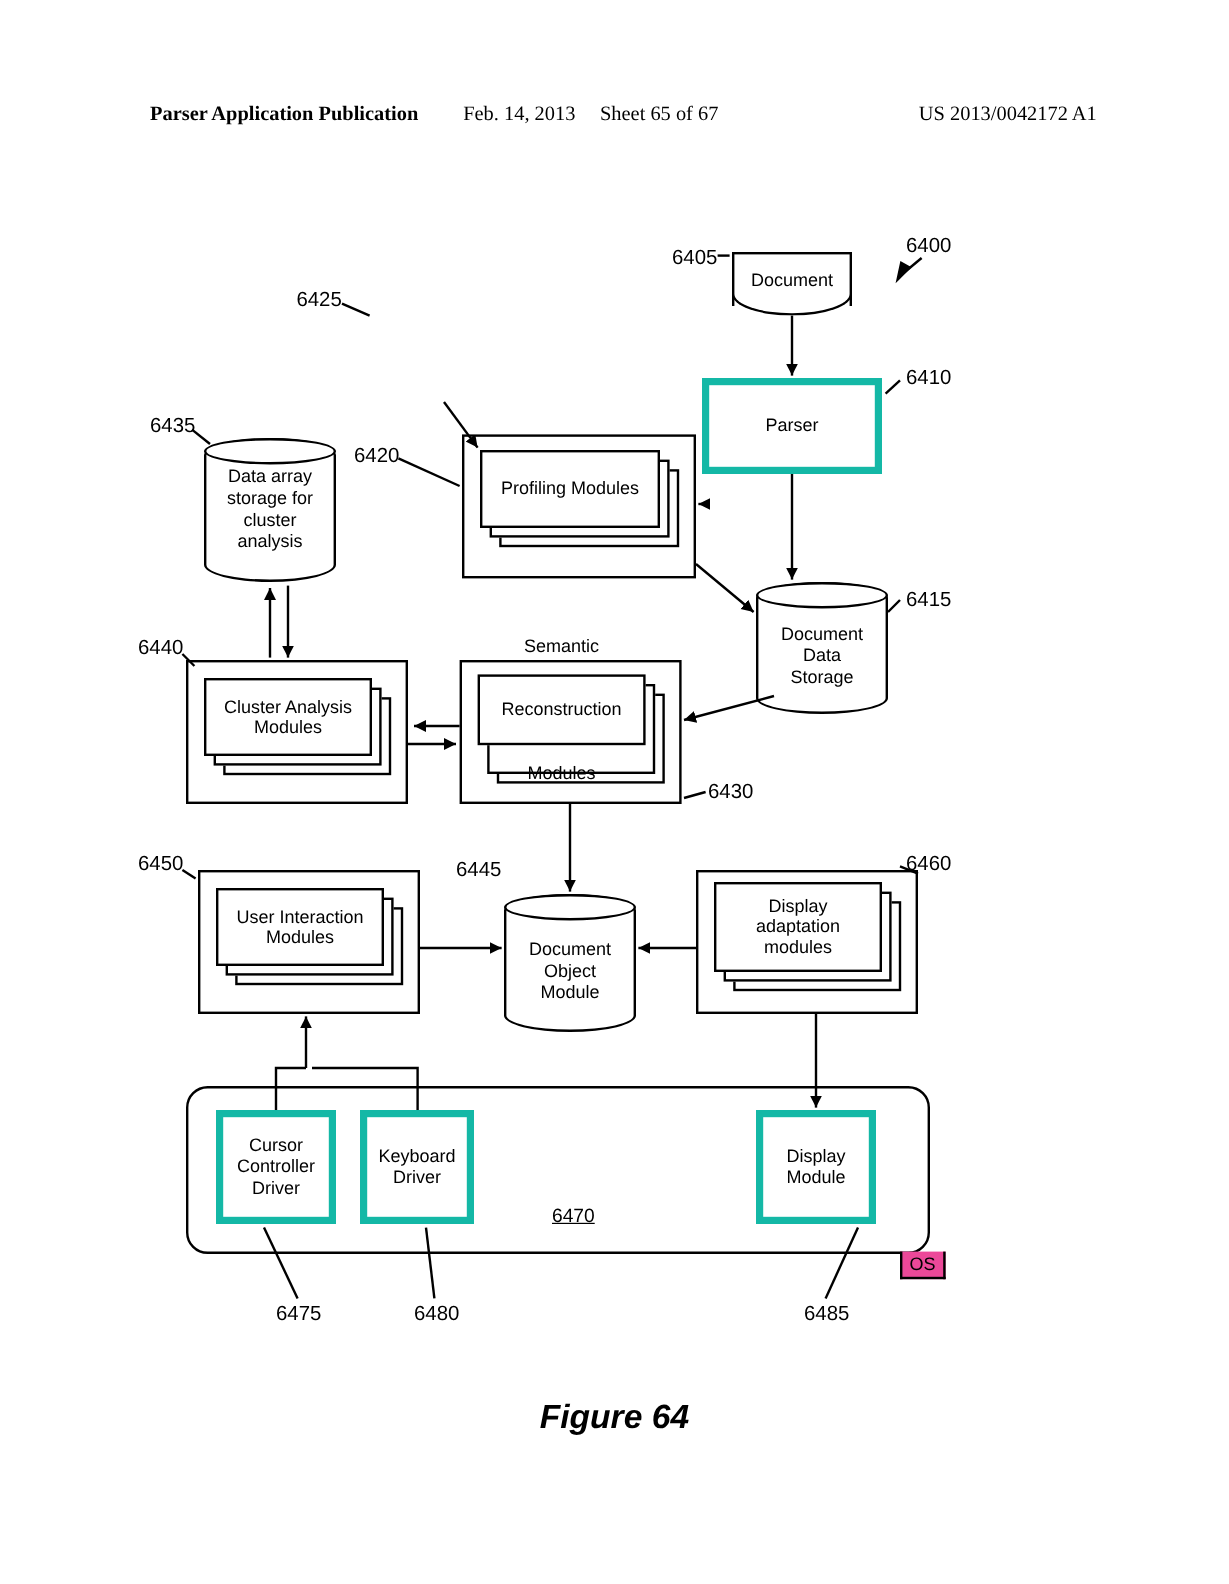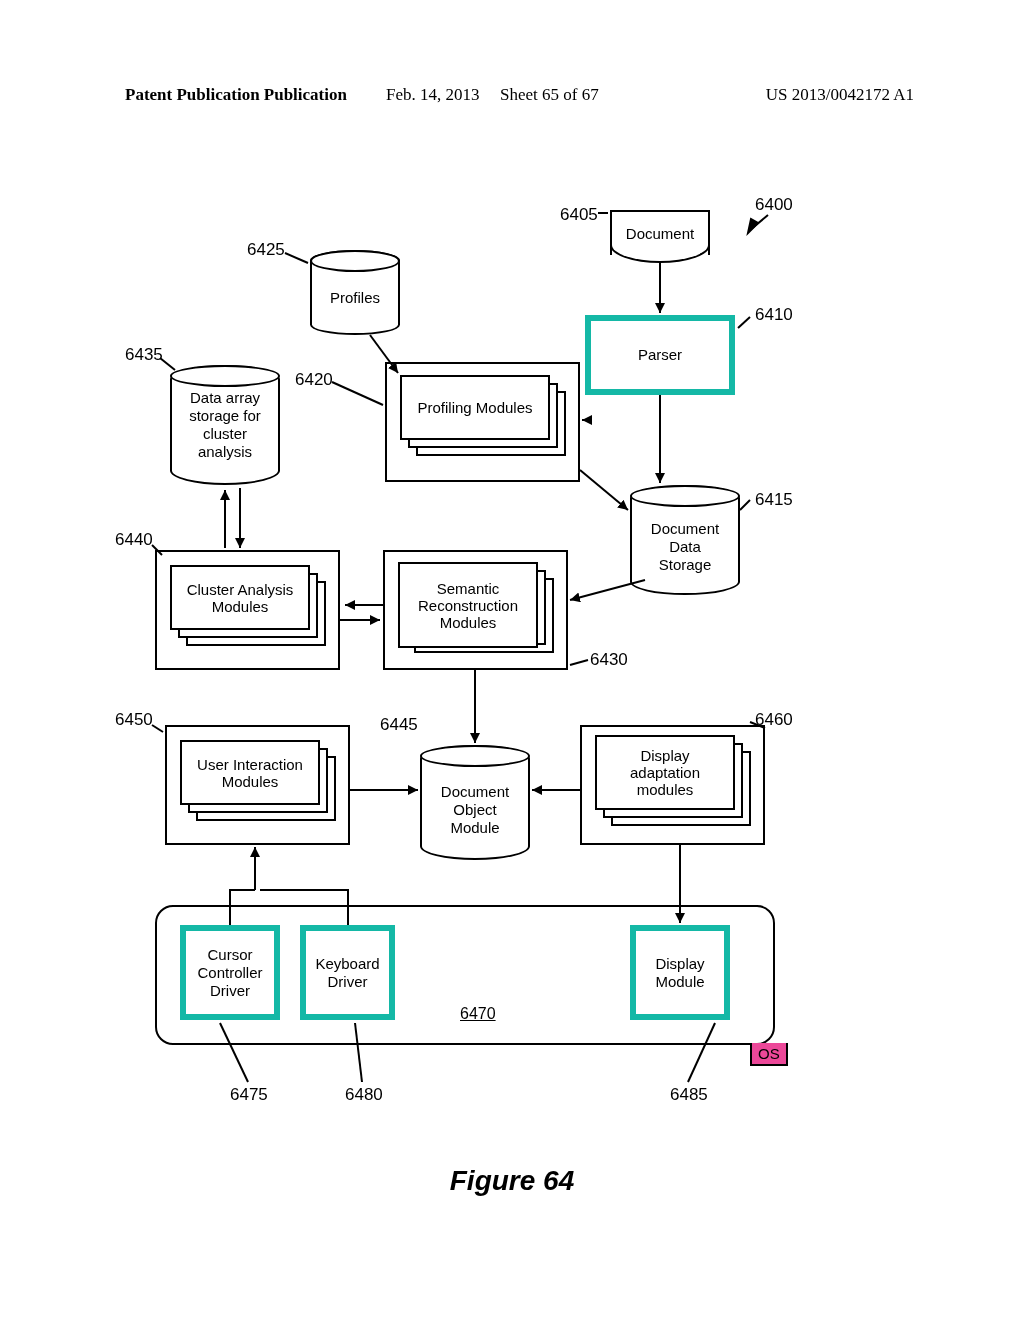--- a/index.html
+++ b/index.html
@@ -137,39 +137,36 @@
     position: absolute;
     font-family: Arial, Helvetica, sans-serif;
     font-size: 16px;
     text-decoration: underline;
   }
 </style>
 </head>
 <body>
 
 <div class="header">
-  <span class="header-left">Patent Publication Publication</span>
+  <span class="header-left">Parser Application Publication</span>
   <span class="header-mid">Feb. 14, 2013</span>
   <span class="header-mid2">Sheet 65 of 67</span>
   <span class="header-right">US 2013/0042172 A1</span>
 </div>
 
 <div class="canvas">
 
   <div class="node doc" style="left:510px; top:60px; width:100px; height:45px;">
     <span>Document</span>
   </div>
 
   <div class="node box" style="left:485px; top:165px; width:150px; height:80px;">
     <span>Parser</span>
   </div>
 
-  <div class="node cyl" style="left:210px; top:100px; width:90px; height:85px; padding-top:10px;">
-    <span>Profiles</span>
-  </div>
 
   <div class="outline" style="left:285px; top:212px; width:195px; height:120px;"></div>
   <div class="stack-wrap" style="left:300px; top:225px; width:150px; height:65px;">
     <div class="shadow2" style="left:16px; top:16px; width:150px; height:65px;"></div>
     <div class="shadow1" style="left:8px; top:8px; width:150px; height:65px;"></div>
     <div class="front" style="left:0; top:0; width:150px; height:65px;text-align:center;">
       <span>Profiling Modules</span>
     </div>
   </div>
 
@@ -193,21 +190,21 @@
     <div class="front" style="left:0; top:0; width:140px; height:65px;">
       <span>Cluster Analysis</span>
       <span>Modules</span>
     </div>
   </div>
 
   <div class="outline" style="left:283px; top:400px; width:185px; height:120px;"></div>
   <div class="stack-wrap" style="left:298px; top:412px; width:140px; height:75px;">
     <div class="shadow2" style="left:16px; top:16px; width:140px; height:75px;"></div>
     <div class="shadow1" style="left:8px; top:8px; width:140px; height:75px;"></div>
-    <div class="front" style="left:0; top:0; width:140px; height:86px;">
+    <div class="front" style="left:0; top:0; width:140px; height:59px;gap:36px;">
       <span>Semantic</span>
       <span>Reconstruction</span>
       <span>Modules</span>
     </div>
   </div>
 
   <div class="outline" style="left:65px; top:575px; width:185px; height:120px;"></div>
   <div class="stack-wrap" style="left:80px; top:590px; width:140px; height:52px;">
     <div class="shadow2" style="left:16px; top:16px; width:140px; height:65px;"></div>
     <div class="shadow1" style="left:8px; top:8px; width:140px; height:65px;"></div>

